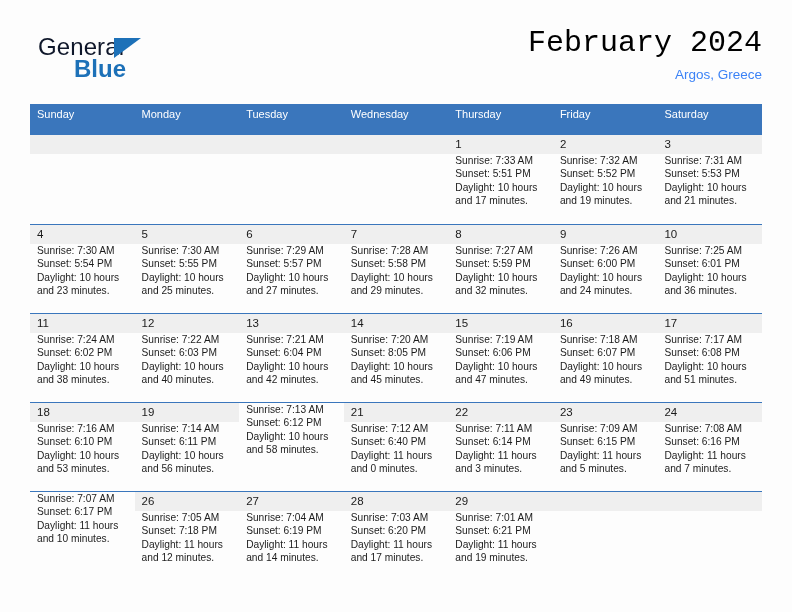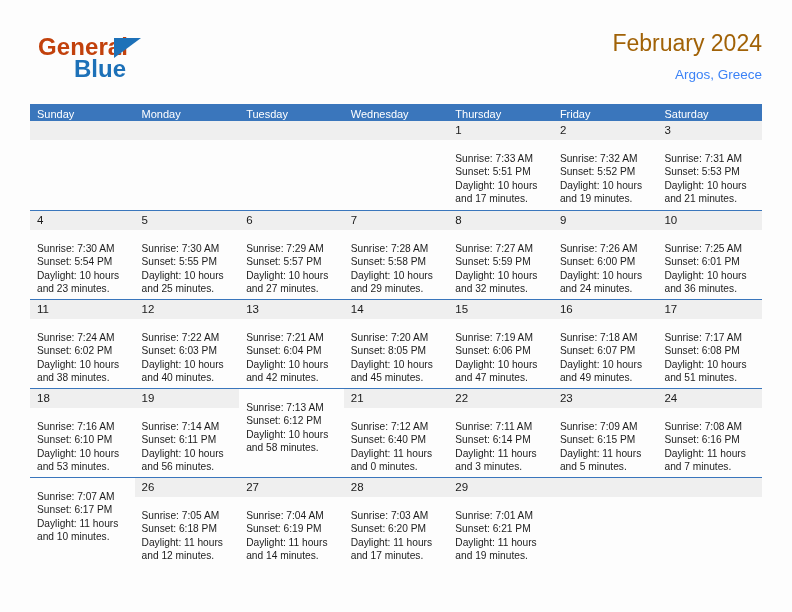--- a/index.html
+++ b/index.html
@@ -33,24 +33,24 @@
 
   .logo {
     position: absolute;
     left: 8px;
     top: 8px;
     width: 180px;
     height: 58px;
   }
   .logo-general {
     font-size: 24px;
-    color: #c2410c;
+    color: #0f172a;
     letter-spacing: 0.1px;
     line-height: 26px;
-    font-weight: 700;
+    font-weight: 400;
   }
   .logo-blue {
     font-size: 24px;
     color: #1d71b8;
     line-height: 24px;
     margin-left: 36px;
     margin-top: -3px;
     font-weight: 700;
   }
   .logo-tri {
@@ -63,46 +63,47 @@
     border-bottom: 20px solid transparent;
   }
 
   .title-block {
     position: absolute;
     right: 0px;
     top: 0px;
     text-align: right;
   }
   .cal-title {
-    font-size: 23px;
-    color: #a16207;
+    font-size: 30px;
+    color: #000000;
     line-height: 34px;
     font-weight: 400;
     white-space: nowrap;
+    font-family: Liberation Mono, monospace;
   }
   .cal-sub {
     font-size: 13.5px;
     color: #3b82f6;
     line-height: 20px;
     margin-top: 5px;
     white-space: nowrap;
   }
 
   
   .calendar {
     position: absolute;
     left: 30px;
     top: 104px;
     width: 732px;
   }
 
   .weekday-row {
     display: flex;
     background: #3a76bc;
-    height: 17px;
+    height: 31px;
   }
   .weekday {
     flex: 1 1 0;
     color: #ffffff;
     font-size: 11px;
     line-height: 21px;
     padding-left: 7px;
     box-sizing: border-box;
     white-space: nowrap;
   }
@@ -128,21 +129,21 @@
     background: #efefef;
     height: 19px;
   }
   .day-num {
     font-size: 11.5px;
     color: #1a1a1a;
     line-height: 19px;
     padding-left: 7px;
   }
   .day-body {
-    padding: 12px 6px 0 7px;
+    padding: 0 6px 0 7px;
   }
   .day-line {
     font-size: 10.2px;
     line-height: 13.4px;
     color: #1c1c1c;
     white-space: nowrap;
   }
 </style>
 </head>
 <body>
@@ -476,21 +477,21 @@
               <div class="day-line">Daylight: 11 hours</div>
               <div class="day-line">and 10 minutes.</div>
             </div>
           </div>
           <div class="day-cell">
             <div class="day-band">
               <div class="day-num">26</div>
             </div>
             <div class="day-body">
               <div class="day-line">Sunrise: 7:05 AM</div>
-              <div class="day-line">Sunset: 6:18 PM</div>
+              <div class="day-line">Sunset: 7:18 PM</div>
               <div class="day-line">Daylight: 11 hours</div>
               <div class="day-line">and 12 minutes.</div>
             </div>
           </div>
           <div class="day-cell">
             <div class="day-band">
               <div class="day-num">27</div>
             </div>
             <div class="day-body">
               <div class="day-line">Sunrise: 7:04 AM</div>

